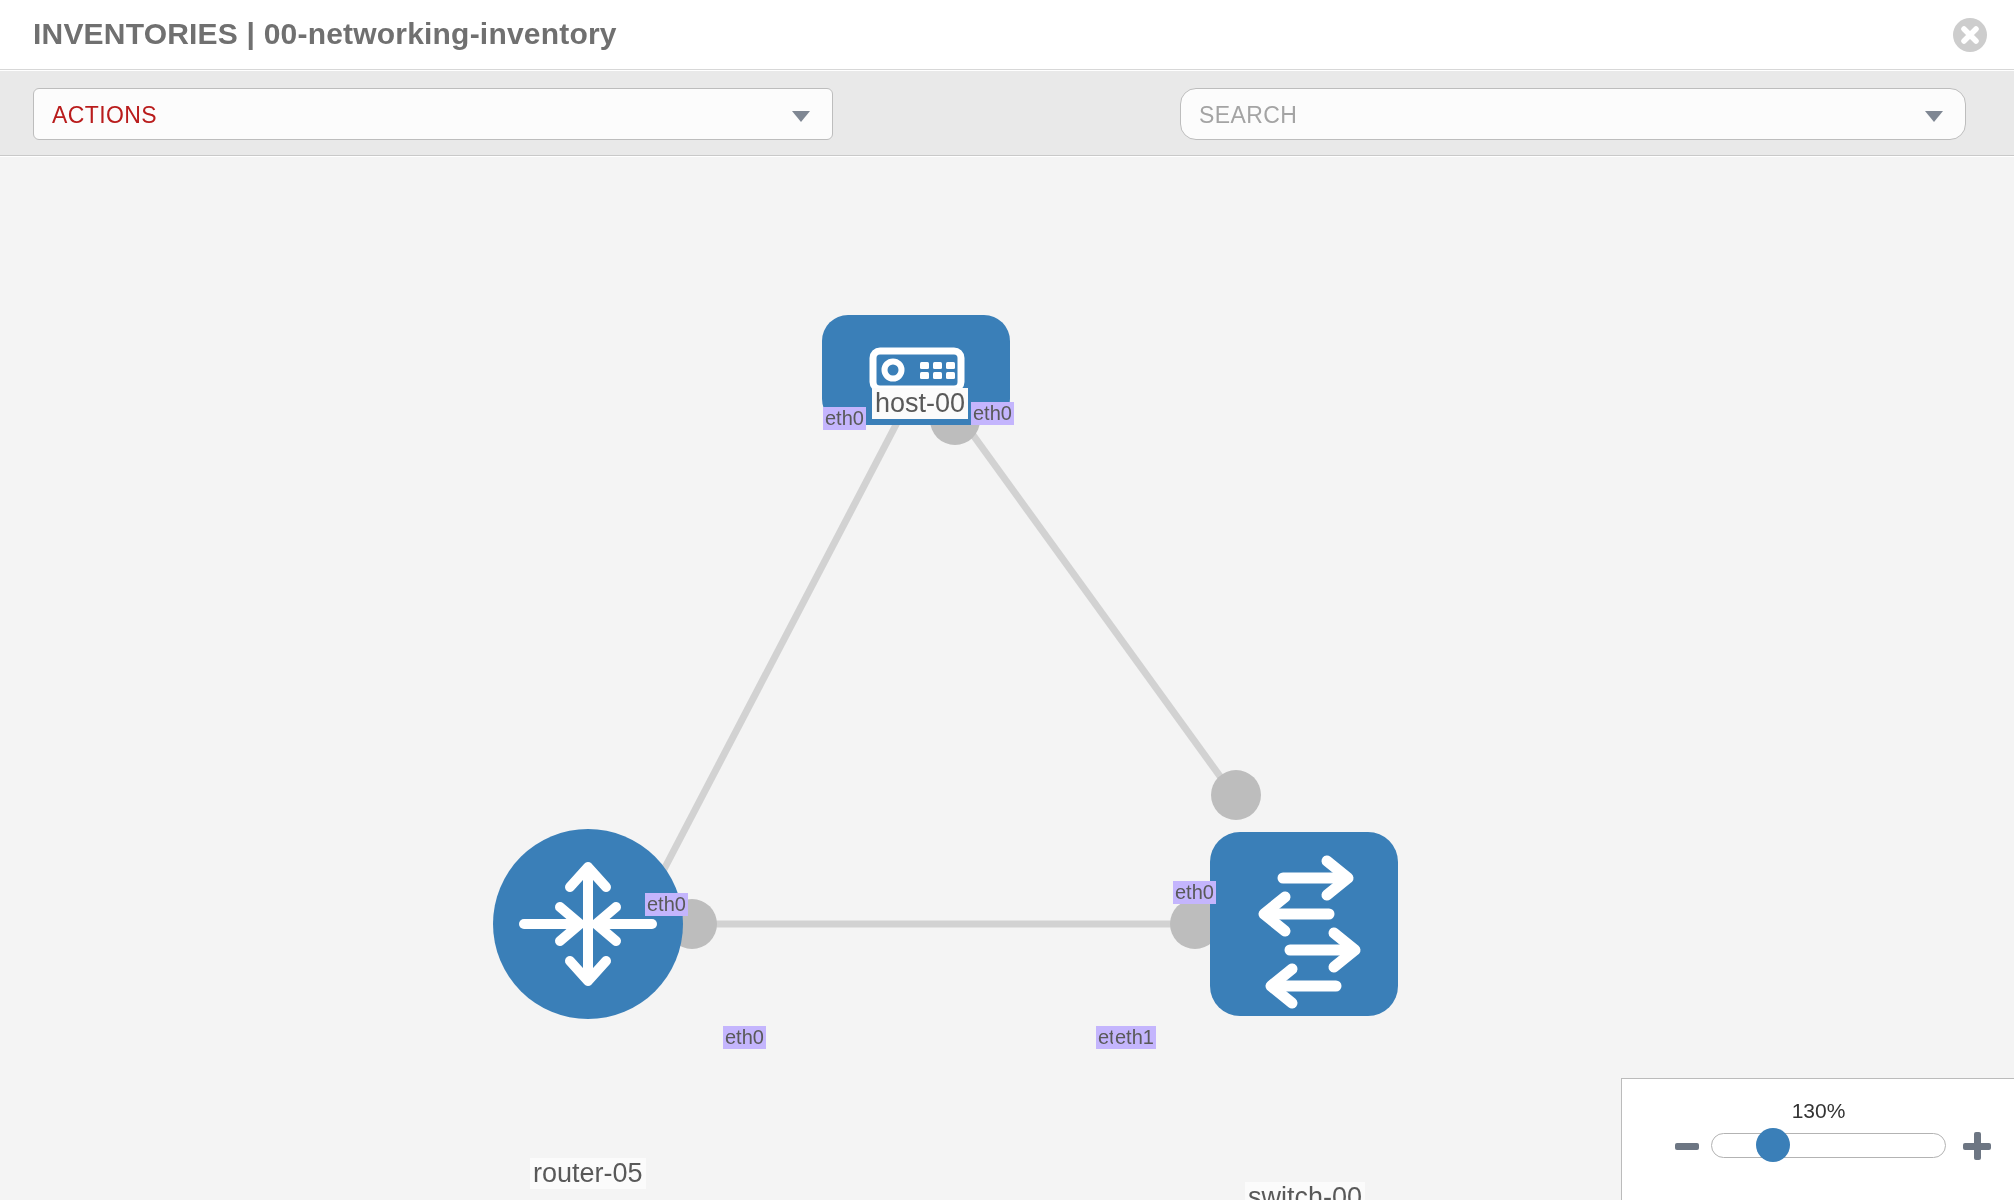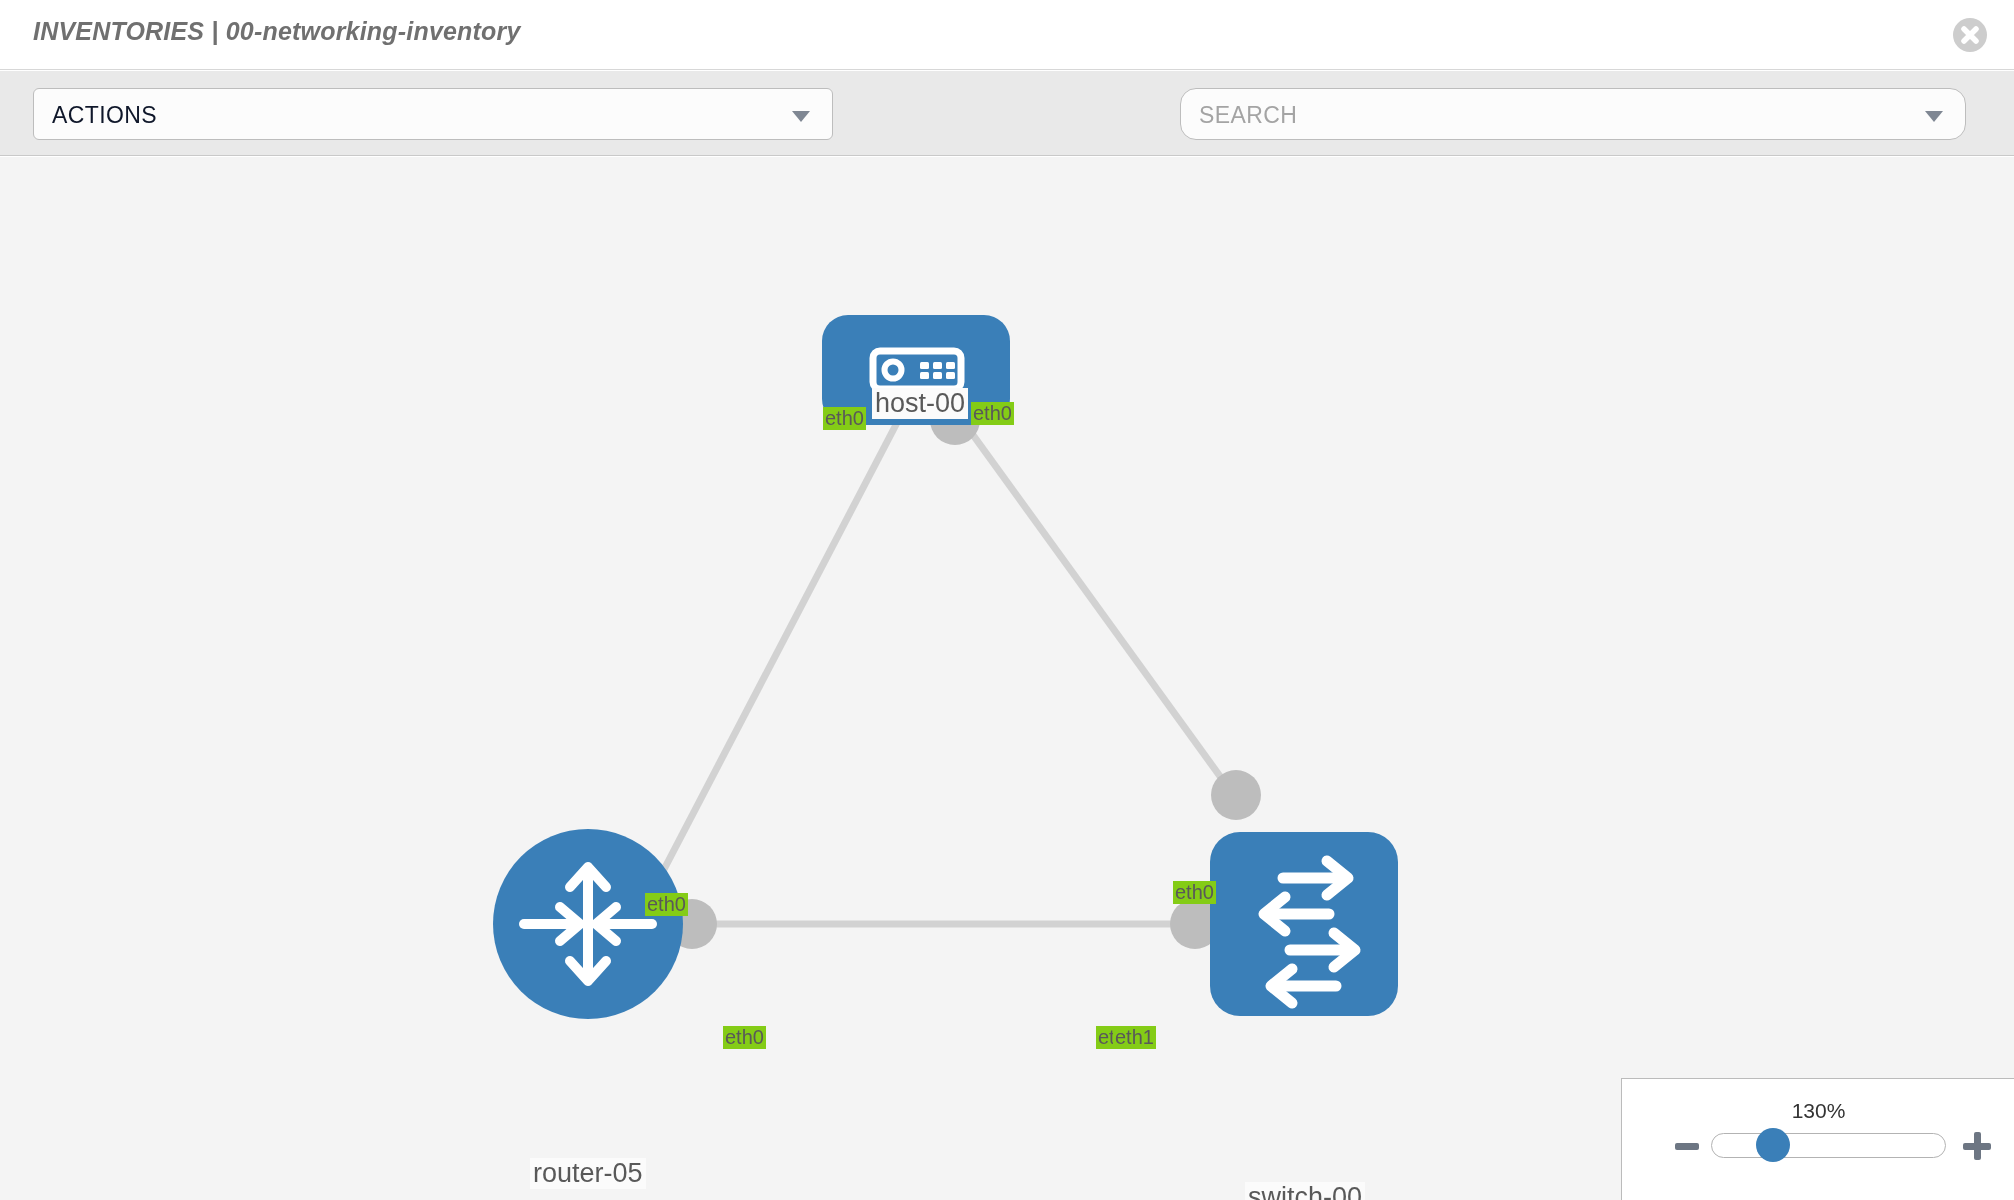--- a/index.html
+++ b/index.html
@@ -24,26 +24,25 @@
     top: 0; left: 0;
     width: 2014px;
     height: 70px;
     background: #ffffff;
     border-bottom: 1px solid #d7d7d7;
   }
   .header-title {
     position: absolute;
     left: 33px;
     top: 17px;
-    font-size: 25px;
+    font-size: 30px;
     font-weight: bold;
     color: #707070;
     letter-spacing: 0.2px;
     white-space: nowrap;
-    font-style: italic;
   }
   .close-btn {
     position: absolute;
     right: 27px;
     top: 18px;
     width: 34px;
     height: 34px;
     border-radius: 50%;
     background: #cdcdcd;
     cursor: pointer;
@@ -67,21 +66,21 @@
     height: 52px;
     background: #fcfcfc;
     border: 1px solid #bdbdbd;
     border-radius: 6px;
   }
   .actions-label {
     position: absolute;
     left: 18px;
     top: 13px;
     font-size: 23px;
-    color: #0f172a;
+    color: #b91c1c;
     letter-spacing: 0.4px;
   }
   .caret {
     position: absolute;
     right: 22px;
     top: 22px;
     width: 0; height: 0;
     border-left: 9px solid transparent;
     border-right: 9px solid transparent;
     border-top: 11px solid #7f8793;
@@ -136,21 +135,21 @@
     font-size: 27px;
     color: #595959;
     background: #fbfbfb;
     padding: 0 3px;
     white-space: nowrap;
   }
   .edge-label {
     position: absolute;
     font-size: 20px;
     color: #595959;
-    background: #84cc16;
+    background: #c4b5fd;
     padding: 0 2px;
     white-space: nowrap;
   }
 
   
   .zoom-panel {
     position: absolute;
     left: 1621px;
     top: 1078px;
     width: 393px;

